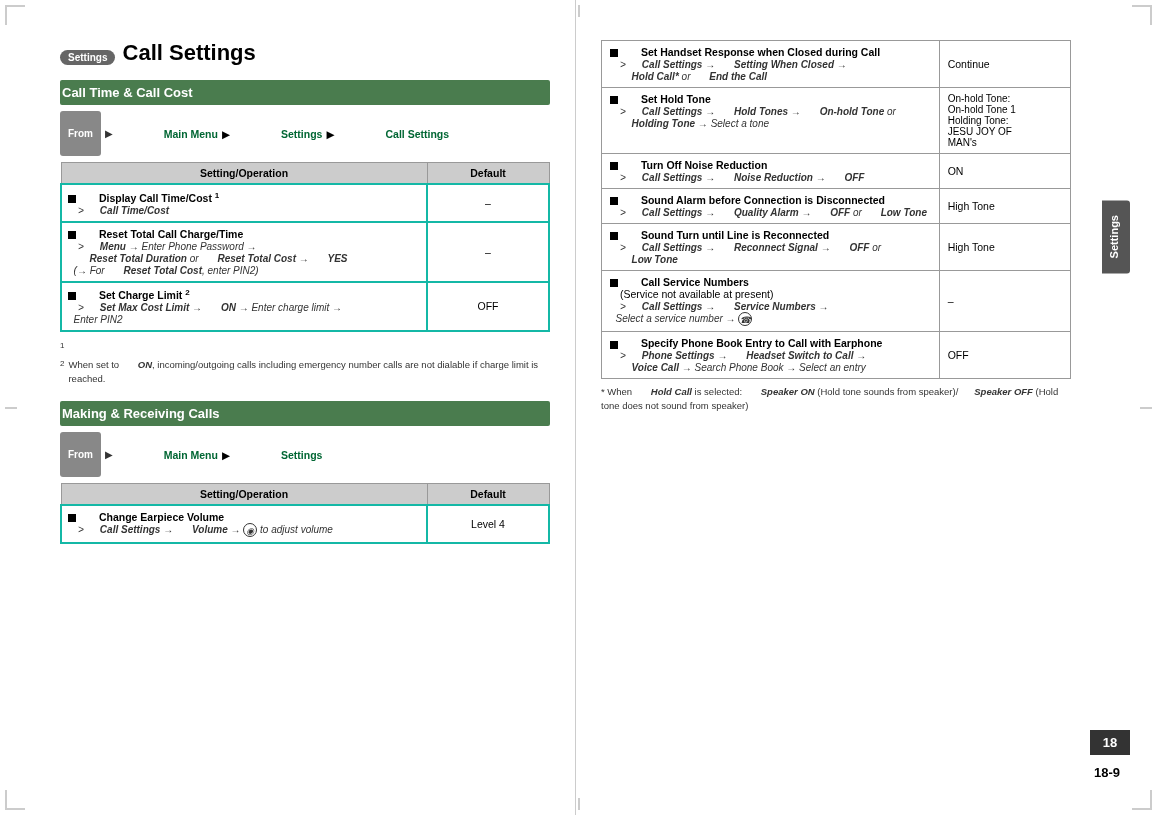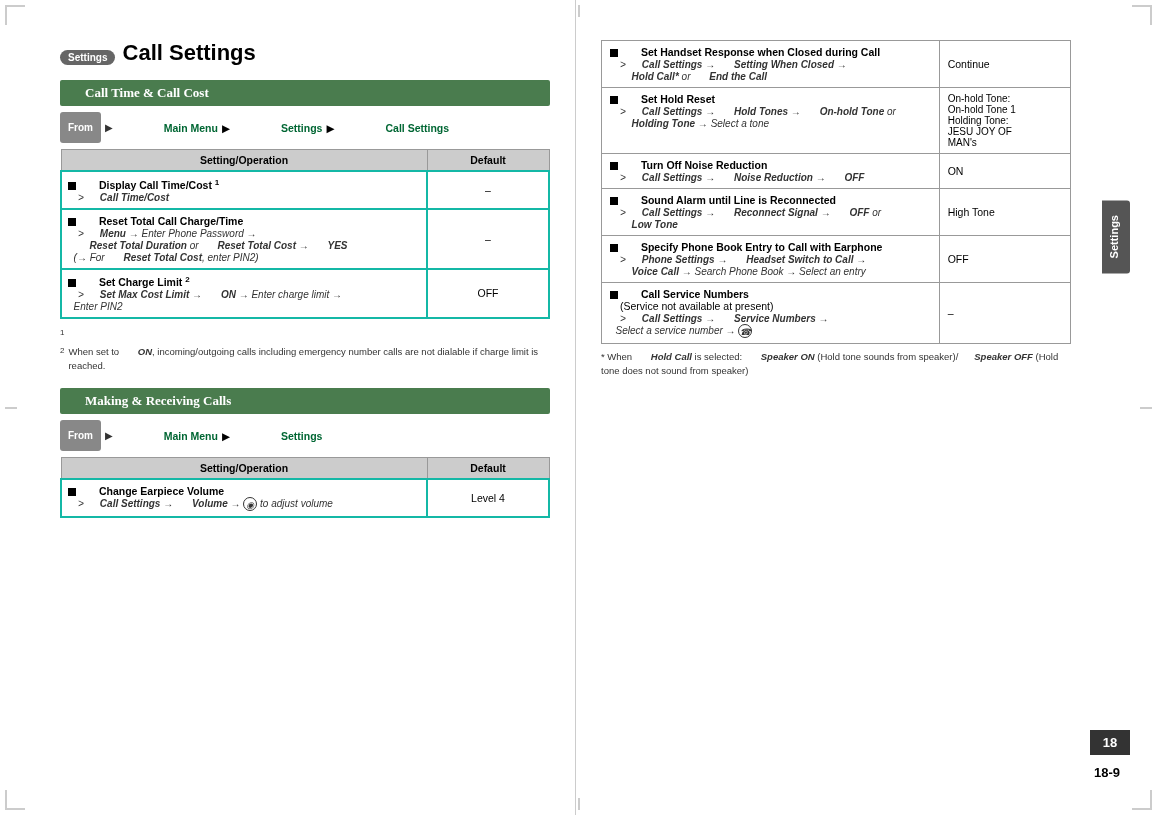--- a/index.html
+++ b/index.html
@@ -53,39 +53,38 @@
       color: #000;
       margin-bottom: 12px;
     }
 
     
     .section-header {
       background: #4a7c4e;
       color: #fff;
       font-size: 13px;
       font-weight: bold;
-      padding: 5px 25px;
+      padding: 5px 2px;
       margin-bottom: 6px;
       border-radius: 2px;
-      font-family: Liberation Serif, serif;
     }
 
     
     .from-bar {
       display: flex;
       align-items: center;
       margin-bottom: 6px;
       gap: 4px;
       font-size: 10.5px;
     }
 
     .from-label {
       background: #888;
       color: #fff;
-      padding: 10px 8px;
+      padding: 17px 8px;
       border-radius: 3px;
       font-size: 10px;
       font-weight: bold;
     }
 
     .arrow-icon {
       color: #333;
       font-size: 10px;
     }
 
@@ -433,77 +432,87 @@
               &gt;<span class="italic bold">Call Settings</span> → <span class="italic bold">Setting When Closed</span> →<br>
               &nbsp;&nbsp;<span class="italic bold">Hold Call*</span> or <span class="italic bold">End the Call</span>
             </span>
           </td>
           <td>Continue</td>
         </tr>
 
         <tr>
           <td>
             <span class="bullet-square"></span>
-            <span class="bold">Set Hold Reset</span><br>
+            <span class="bold">Set Hold Tone</span><br>
             <span class="indent setting-path">
               &gt;<span class="italic bold">Call Settings</span> → <span class="italic bold">Hold Tones</span> → <span class="italic bold">On-hold Tone</span> or<br>
               &nbsp;&nbsp;<span class="italic bold">Holding Tone</span> → Select a tone
             </span>
           </td>
           <td style="font-size:10px;">On-hold Tone:<br>On-hold Tone 1<br>Holding Tone:<br>JESU JOY OF<br>MAN's</td>
         </tr>
 
         <tr>
           <td>
             <span class="bullet-square"></span>
             <span class="bold">Turn Off Noise Reduction</span><br>
             <span class="indent setting-path">
               &gt;<span class="italic bold">Call Settings</span> → <span class="italic bold">Noise Reduction</span> → <span class="italic bold">OFF</span>
             </span>
           </td>
           <td>ON</td>
         </tr>
 
-
-        <tr>
-          <td>
-            <span class="bullet-square"></span>
-            <span class="bold">Sound Alarm until Line is Reconnected</span><br>
+        <tr>
+          <td>
+            <span class="bullet-square"></span>
+            <span class="bold">Sound Alarm before Connection is Disconnected</span><br>
+            <span class="indent setting-path">
+              &gt;<span class="italic bold">Call Settings</span> → <span class="italic bold">Quality Alarm</span> → <span class="italic bold">OFF</span> or <span class="italic bold">Low Tone</span>
+            </span>
+          </td>
+          <td>High Tone</td>
+        </tr>
+
+        <tr>
+          <td>
+            <span class="bullet-square"></span>
+            <span class="bold">Sound Turn until Line is Reconnected</span><br>
             <span class="indent setting-path">
               &gt;<span class="italic bold">Call Settings</span> → <span class="italic bold">Reconnect Signal</span> → <span class="italic bold">OFF</span> or<br>
               &nbsp;&nbsp;<span class="italic bold">Low Tone</span>
             </span>
           </td>
           <td>High Tone</td>
-        </tr>
-
-        <tr>
-          <td>
-            <span class="bullet-square"></span>
-            <span class="bold">Specify Phone Book Entry to Call with Earphone</span><br>
-            <span class="indent setting-path">
-              &gt;<span class="italic bold">Phone Settings</span> → <span class="italic bold">Headset Switch to Call</span> →<br>
-              &nbsp;&nbsp;<span class="italic bold">Voice Call</span> → Search Phone Book → Select an entry
-            </span>
-          </td>
-          <td>OFF</td>
         </tr>
 
         <tr>
           <td>
             <span class="bullet-square"></span>
             <span class="bold">Call Service Numbers</span><br>
             <span class="indent">(Service not available at present)</span><br>
             <span class="indent setting-path">
               &gt;<span class="italic bold">Call Settings</span> → <span class="italic bold">Service Numbers</span> →<br>
               &nbsp;&nbsp;Select a service number → 
               <span style="display:inline-block;width:14px;height:14px;border:1px solid #333;border-radius:50%;text-align:center;line-height:14px;font-size:9px;vertical-align:middle;">☎</span>
             </span>
           </td>
           <td>–</td>
+        </tr>
+
+        <tr>
+          <td>
+            <span class="bullet-square"></span>
+            <span class="bold">Specify Phone Book Entry to Call with Earphone</span><br>
+            <span class="indent setting-path">
+              &gt;<span class="italic bold">Phone Settings</span> → <span class="italic bold">Headset Switch to Call</span> →<br>
+              &nbsp;&nbsp;<span class="italic bold">Voice Call</span> → Search Phone Book → Select an entry
+            </span>
+          </td>
+          <td>OFF</td>
         </tr>
       </tbody>
     </table>
 
     <div class="footnote-note">
       * When <span class="bold italic">Hold Call</span> is selected: <span class="bold italic">Speaker ON</span> (Hold tone sounds from speaker)/<span class="bold italic">Speaker OFF</span> (Hold tone does not sound from speaker)
     </div>
   </div>
 
   <div class="sidebar-tab">Settings</div>

